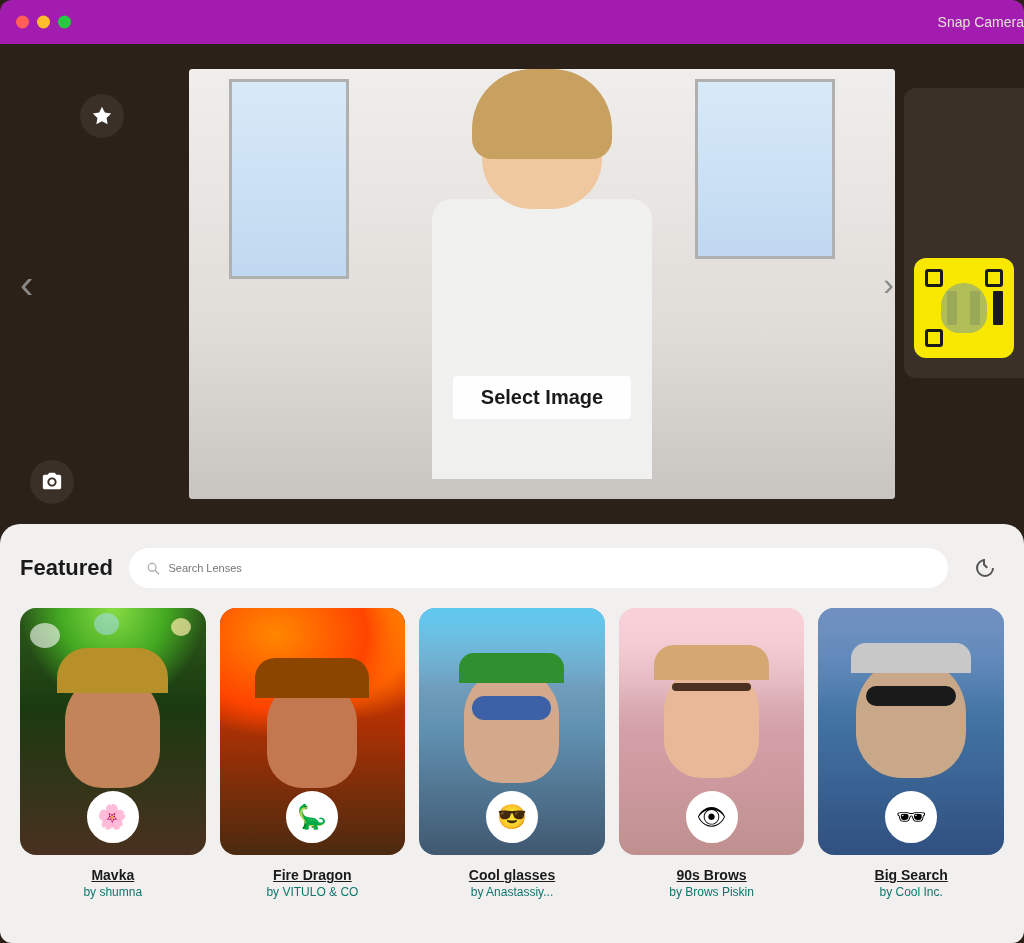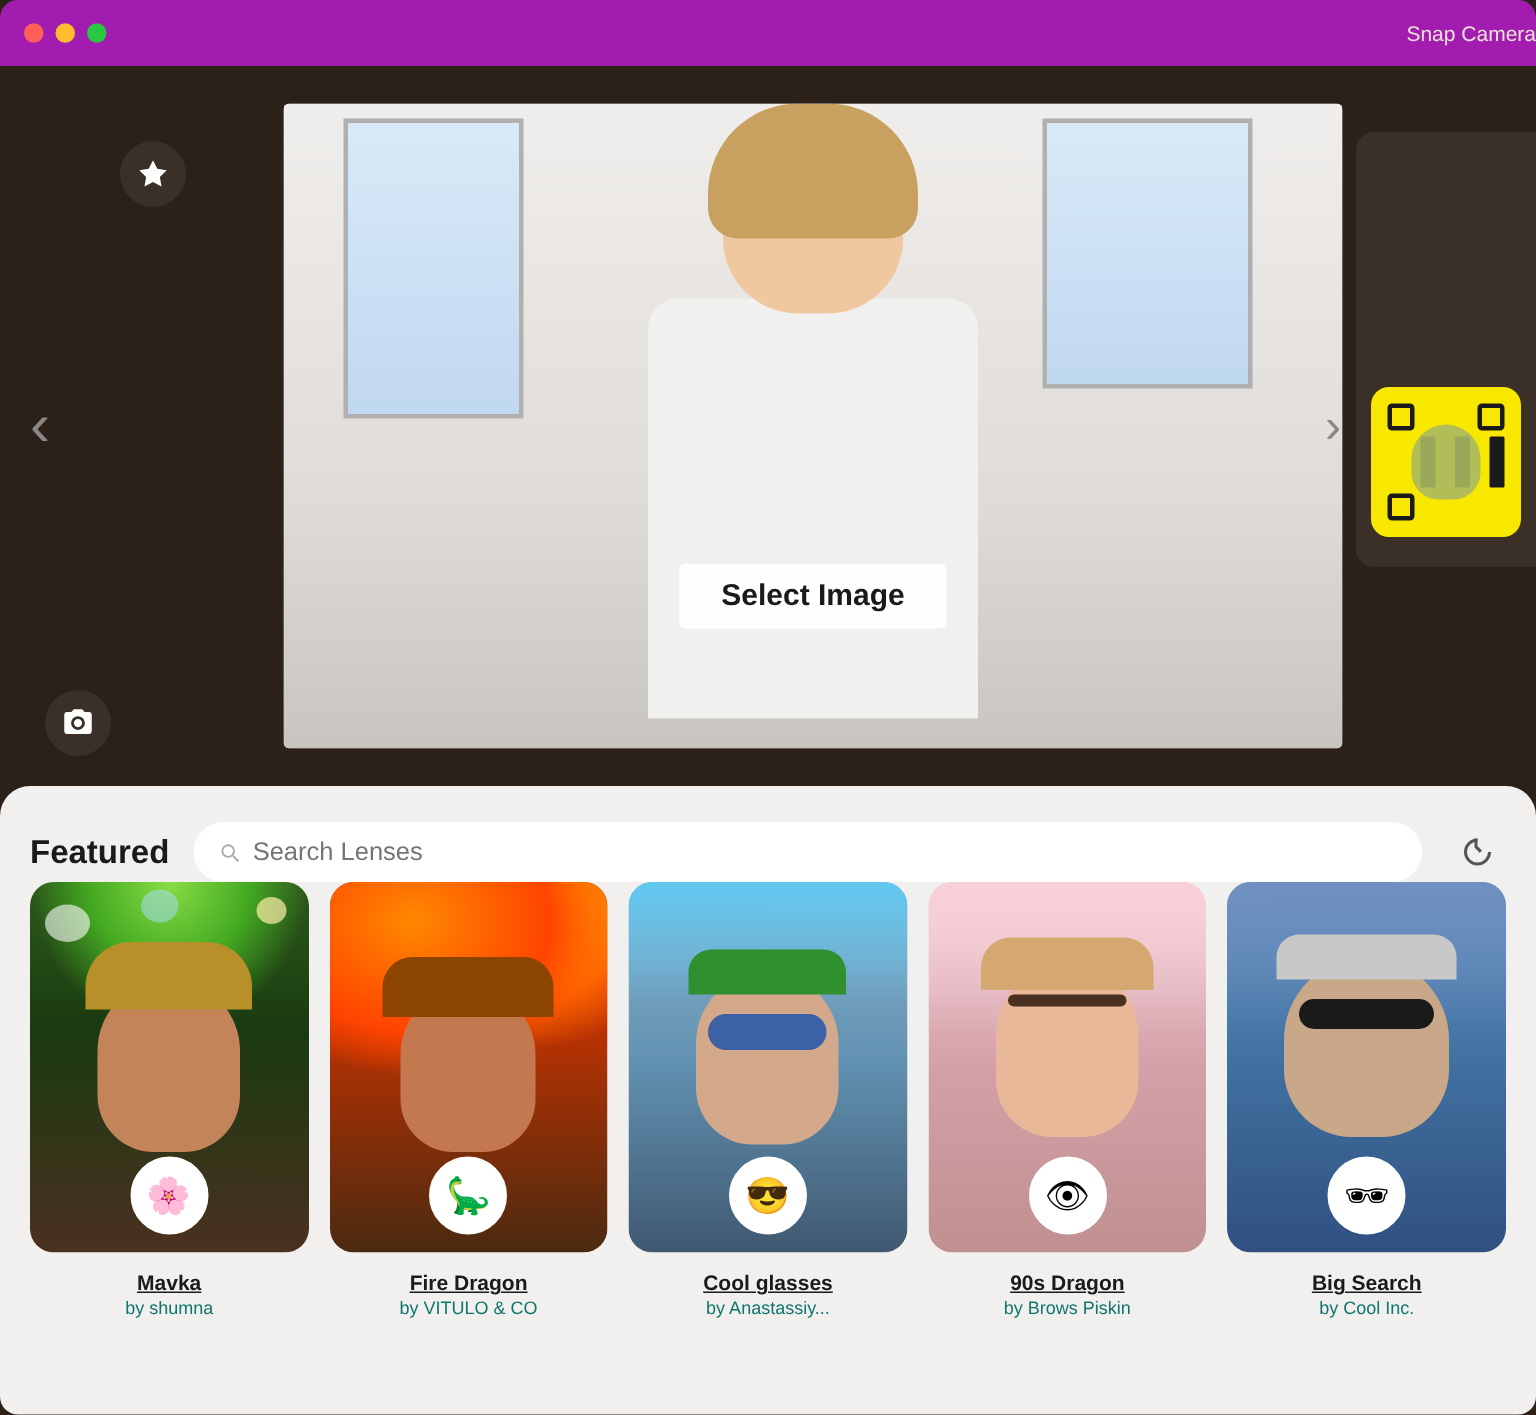--- a/index.html
+++ b/index.html
@@ -246,20 +246,21 @@
       position: absolute;
       bottom: 0;
       left: 0;
       right: 0;
       height: 419px;
     }
 
     .bottom-header {
       display: flex;
       align-items: center;
+      margin-bottom: 20px;
       gap: 16px;
     }
 
     .featured-label {
       font-size: 22px;
       font-weight: 700;
       color: #1a1a1a;
       flex-shrink: 0;
     }
 
@@ -270,21 +271,21 @@
       border-radius: 20px;
       display: flex;
       align-items: center;
       padding: 0 16px;
       gap: 8px;
       border: none;
     }
     .search-input {
       border: none;
       background: transparent;
-      font-size: 17px;
+      font-size: 11px;
       color: #a16207;
       outline: none;
       width: 100%;
     }
 
     .history-btn {
       width: 40px;
       height: 40px;
       border-radius: 50%;
       background: transparent;
@@ -557,21 +558,21 @@
         <div class="lens-brows-bg">
           <div style="position:absolute;top:0;left:0;right:0;height:100px;background:linear-gradient(180deg,#f8d0d8 0%,transparent 100%);"></div>
           <div style="width:95px;height:115px;background:#e8b898;border-radius:48px 48px 38px 38px;margin:55px auto 0;position:relative;">
             <div style="position:absolute;top:-18px;left:-10px;right:-10px;height:35px;background:#d4a870;border-radius:20px 20px 0 0;"></div>
 
             <div style="position:absolute;top:20px;left:8px;right:8px;height:8px;background:#4a3020;border-radius:4px;"></div>
           </div>
         </div>
         <div class="lens-avatar">👁</div>
       </div>
-      <div class="lens-name">90s Dragon</div>
+      <div class="lens-name">90s Brows</div>
       <div class="lens-author">by Brows Piskin</div>
     </div>
 
     <div class="lens-card">
       <div class="lens-thumbnail">
         <div class="lens-cheeks-bg">
           <div style="position:absolute;top:0;left:0;right:0;height:100px;background:linear-gradient(180deg,#7090c0 0%,transparent 100%);"></div>
           <div style="width:110px;height:120px;background:#c8a888;border-radius:55px 55px 45px 45px;margin:50px auto 0;position:relative;">
             <div style="position:absolute;top:-15px;left:-5px;right:-5px;height:30px;background:#c8c8c8;border-radius:15px 15px 0 0;"></div>
 

